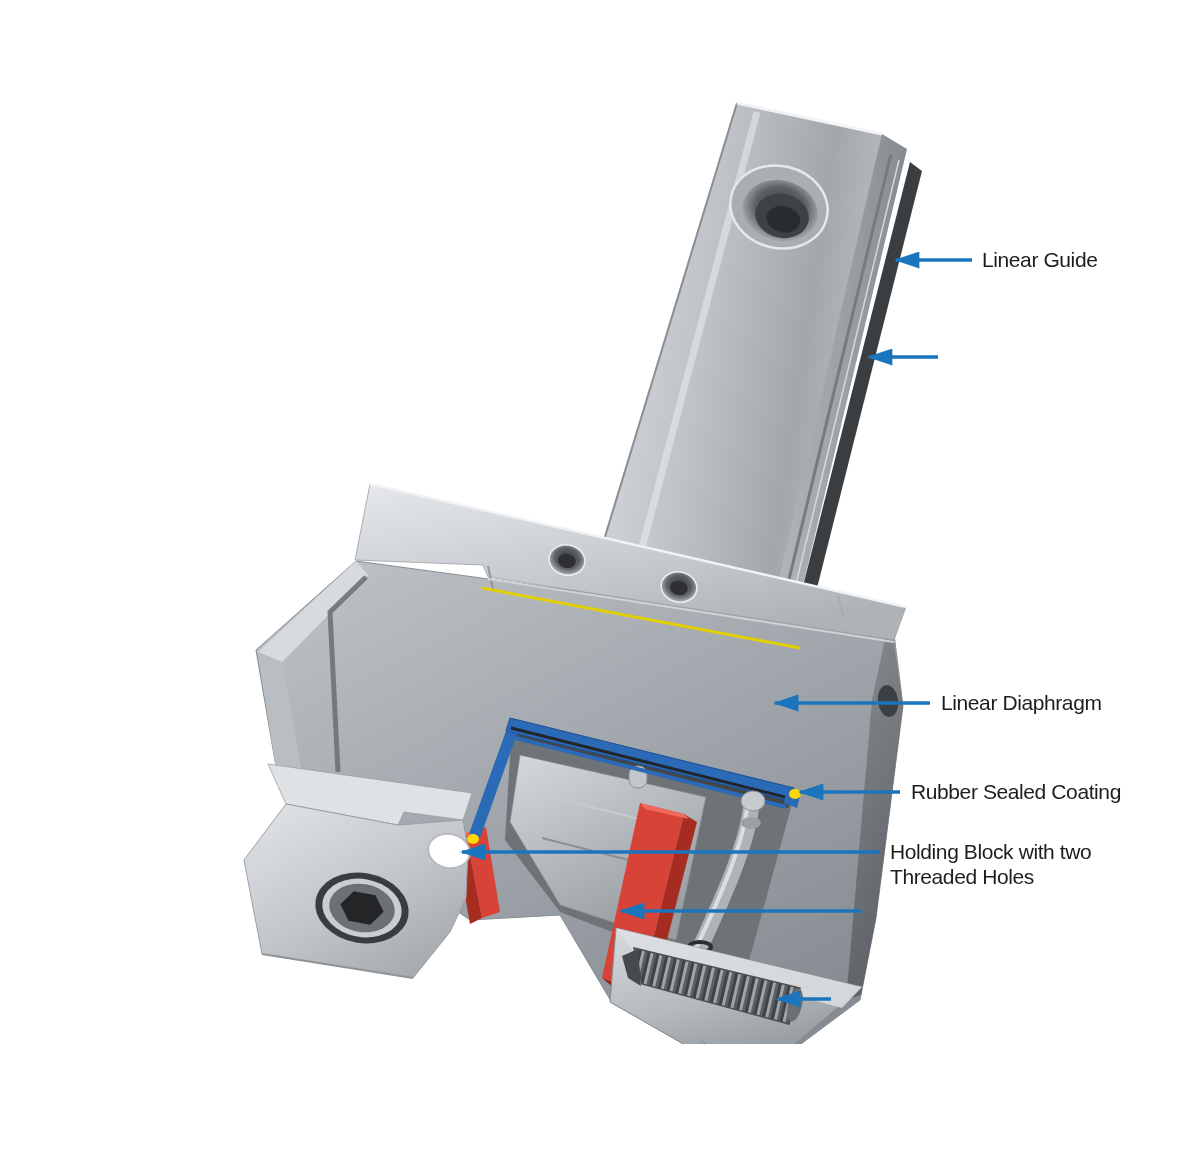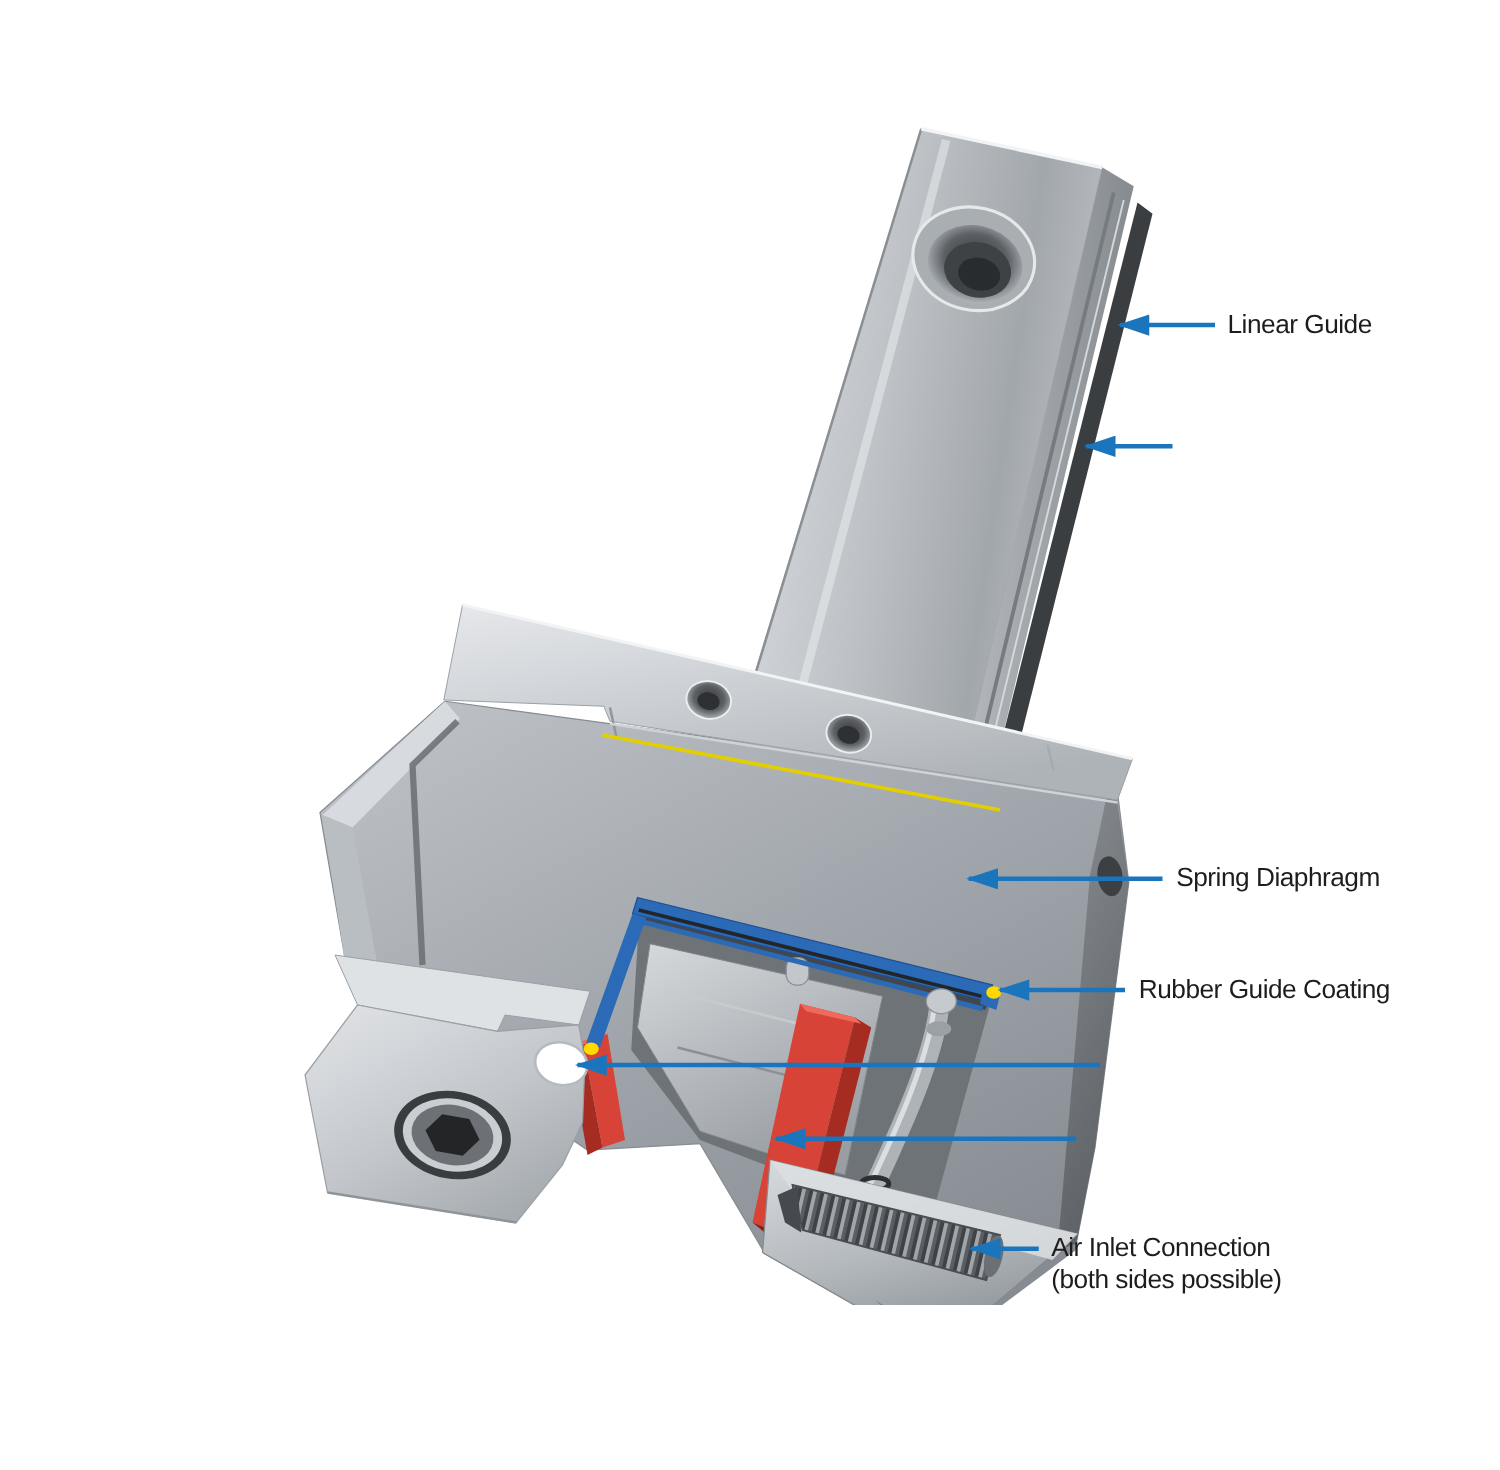--- a/index.html
+++ b/index.html
@@ -196,23 +196,23 @@
       <line x1="880" y1="852" x2="462" y2="852" marker-end="url(#ah)"></line>
       <line x1="861" y1="911" x2="621" y2="911" marker-end="url(#ah)"></line>
       <line x1="831" y1="999" x2="777" y2="999" marker-end="url(#ah)"></line>
     </g>
   </svg>
 
   <div class="callout" style="left:982px;top:247px">
     <span>Linear Guide</span>
   </div>
   <div class="callout" style="left:941px;top:690px">
-    <span>Spring Diaphragm</span>
+    <span>Linear Diaphragm</span>
   </div>
   <div class="callout" style="left:911px;top:779px">
-    <span>Rubber Guide Coating</span>
-  </div>
-  <div class="callout" style="left:841px;top:986px">
-    <span>Air Inlet Connection</span>
-    <span>(both sides possible)</span>
+    <span>Rubber Sealed Coating</span>
+  </div>
+  <div class="callout" style="left:890px;top:839px">
+    <span>Holding Block with two</span>
+    <span>Threaded Holes</span>
   </div>
 
 </div>
 
 </body></html>

